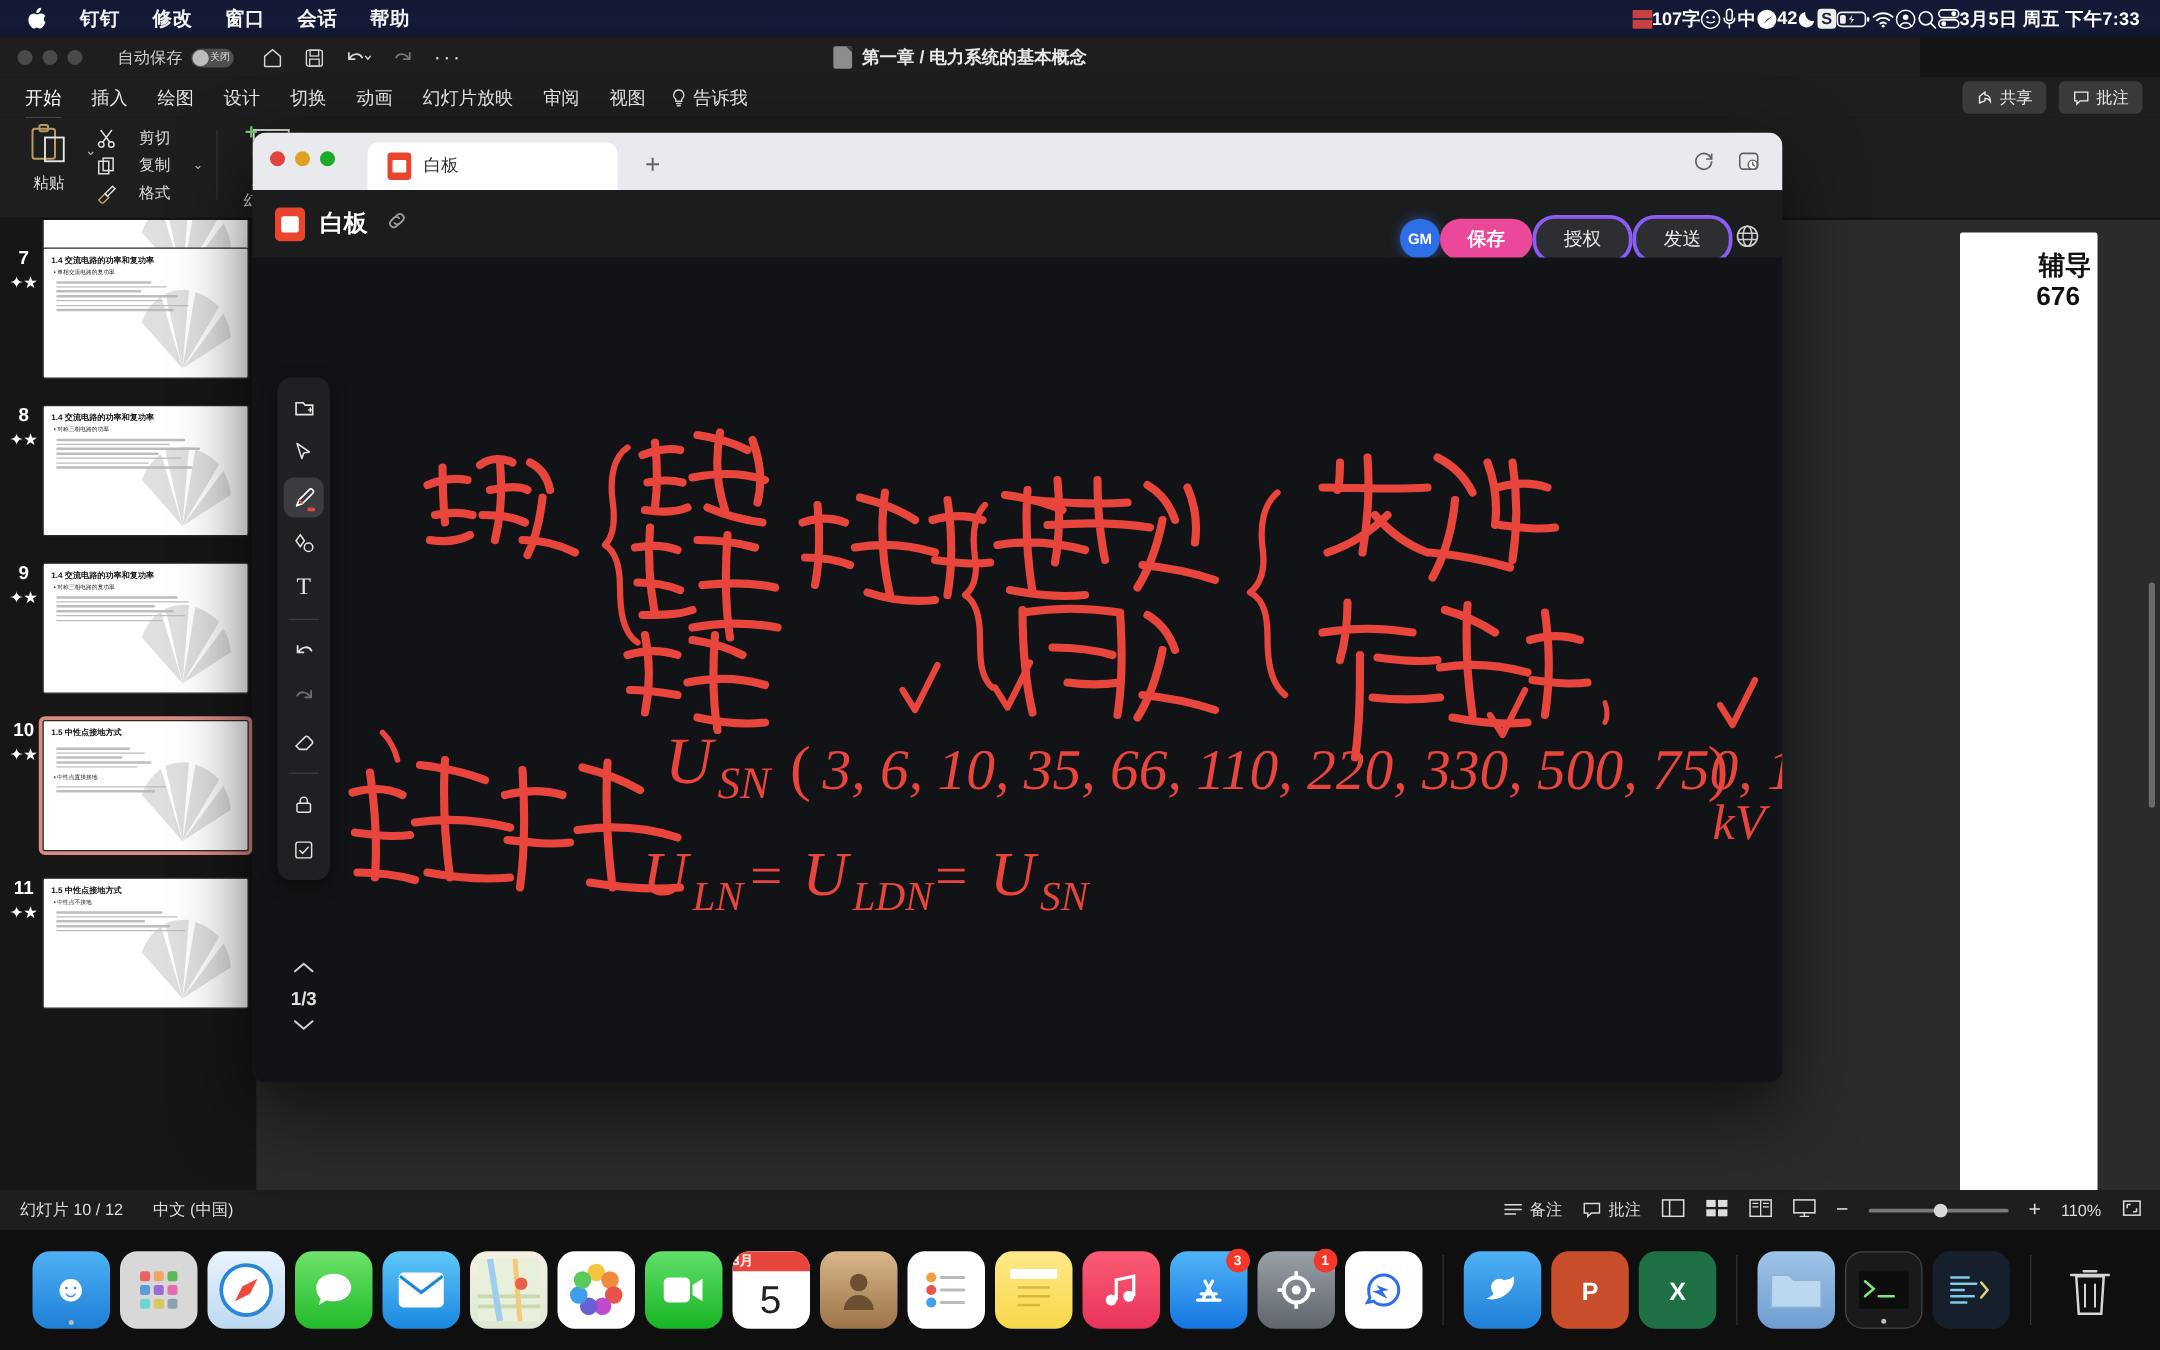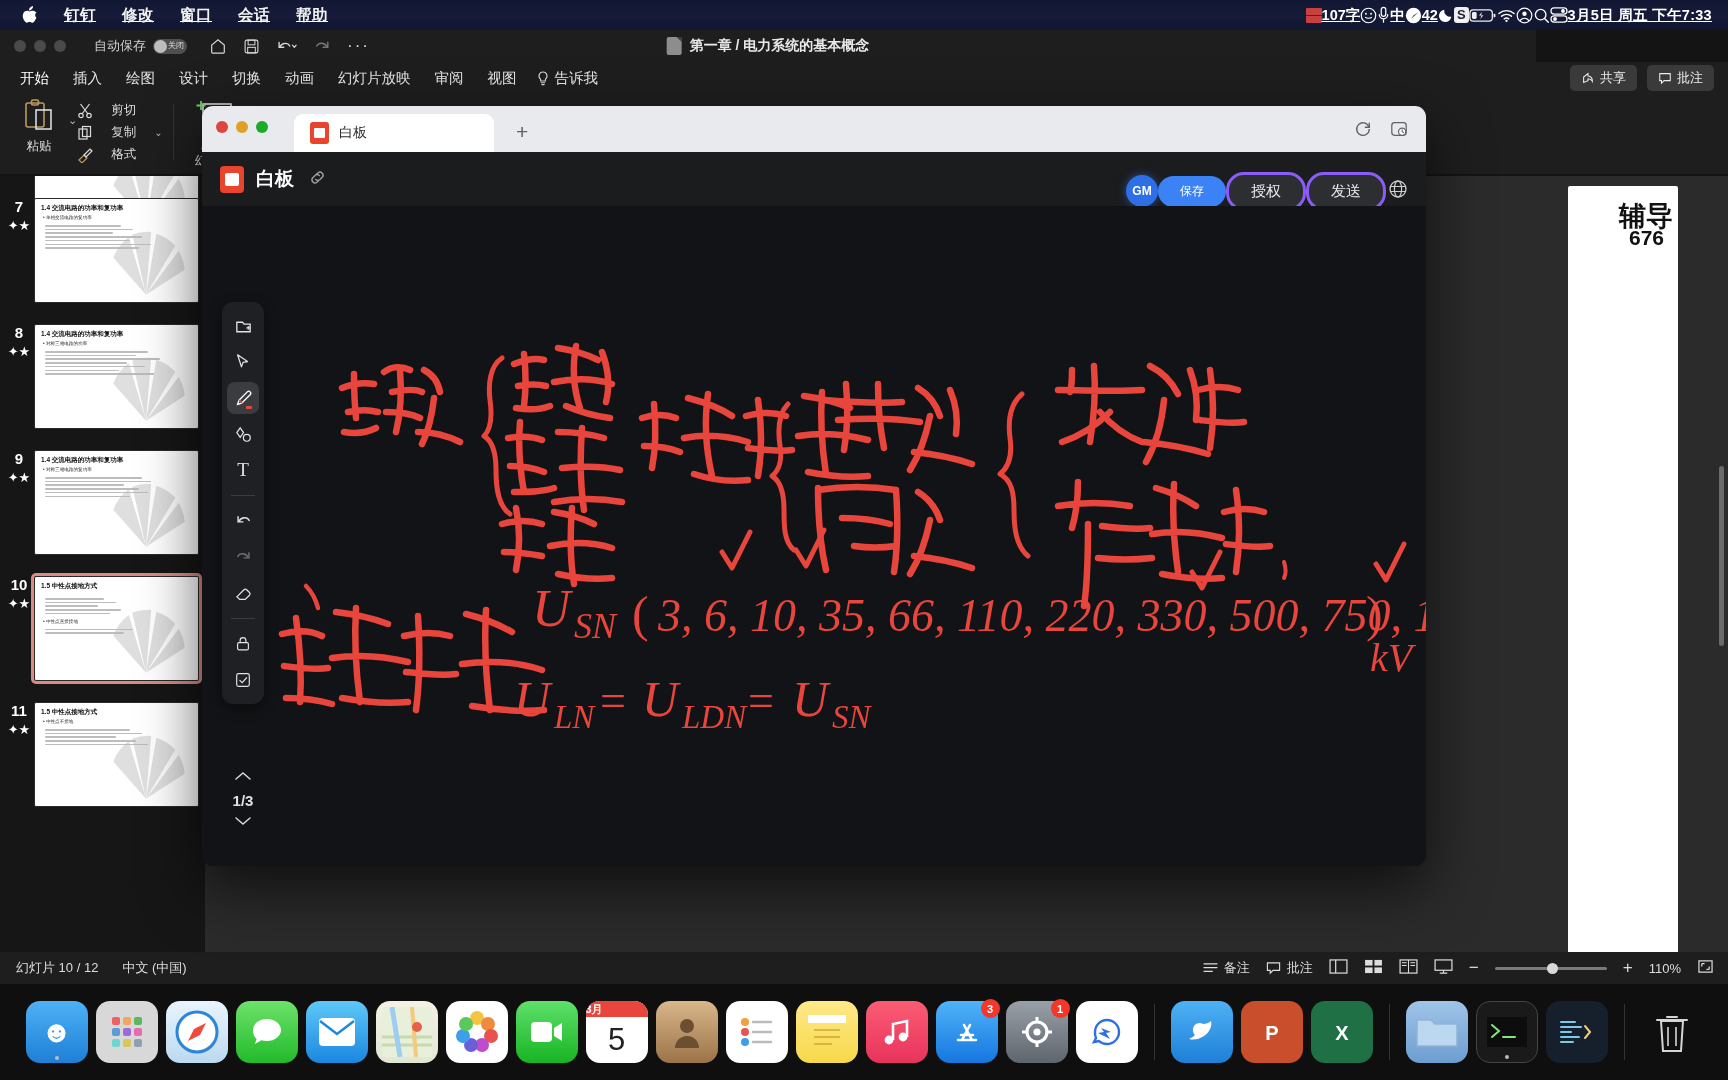--- a/index.html
+++ b/index.html
@@ -8,21 +8,21 @@
     font-family:"Liberation Sans","DejaVu Sans",sans-serif;
     background:#1b1b1b; color:#e8e8e8;
     -webkit-font-smoothing:antialiased;
   }
   .screen { position:relative; width:1728px; height:1080px; background:#141414; }
 
   
   .menubar {
     position:absolute; left:0; top:0; width:1728px; height:30px;
     background:linear-gradient(180deg,#121833 0%,#151b38 55%,#10162e 100%);
-    display:flex; align-items:center; color:#fff; font-size:15px;text-decoration:underline;
+    display:flex; align-items:center; color:#fff; font-size:15px;
   }
   .mb-left { display:flex; align-items:center; gap:26px; padding-left:22px; }
   .apple-logo { width:16px; height:18px; position:relative; display:inline-block; }
   .apple-logo svg { display:block; }
   .mb-item { font-size:15.5px; font-weight:700; letter-spacing:.5px; color:#f2f2f2; }
   .mb-right { margin-left:auto; display:flex; align-items:center; padding-right:16px; }
   .mb-ic { display:flex; align-items:center; justify-content:center; color:#f0f0f0; }
   .red-rect { width:16px; height:15px; background:#c94040; border-radius:1px;
               background-image:linear-gradient(#c94040 0 45%,#2a2f4a 45% 55%,#c94040 55% 100%); }
   .mb-text { font-size:14.5px; color:#fff; font-weight:600; }
@@ -90,21 +90,21 @@
   .th-sub { font-size:4.6px; color:#222; padding:2px 6px 0 8px; }
   .th-lines { padding:3px 6px 0 10px; }
   .th-line { height:1.6px; background:#bdbdbd; margin:2.1px 0; border-radius:1px; }
   .th-fan { position:absolute; right:6px; top:14px; width:92px; height:86px; opacity:.45; }
 
   
   .canvas-area { position:absolute; left:205px; top:176px; right:0; bottom:32px; background:#2b2b2b; }
   .slide-main { position:absolute; left:calc(50% - 300px); top:10px; width:600px; height:390px;
                 background:#fff; border-radius:2px; }
   .right-peek { position:absolute; right:50px; top:10px; width:110px; bottom:40px; background:#fff; border-radius:2px; }
-  .peek-txt1 { position:absolute; right:55px; top:22px; font-size:27px; font-weight:700; color:#111; }
+  .peek-txt1 { position:absolute; right:55px; top:22px; font-size:21px; font-weight:700; color:#111; }
   .peek-txt2 { position:absolute; right:64px; top:50px; font-size:21px; font-weight:700; color:#111; }
   .scroll-v { position:absolute; right:4px; top:290px; width:5px; height:180px; background:#6a6a6a; border-radius:3px; }
 
   
   .statusbar { position:absolute; left:0; bottom:96px; width:1728px; height:32px; background:#1e1e1e;
                display:flex; align-items:center; font-size:13px; color:#ddd; }
   .sb-left { display:flex; gap:24px; padding-left:16px; }
   .sb-right { margin-left:auto; display:flex; align-items:center; gap:16px; padding-right:14px; }
   .sb-item { display:flex; align-items:center; gap:6px; }
   .zoom-track { width:112px; height:3px; background:#7a7a7a; border-radius:2px; position:relative; }
@@ -128,21 +128,21 @@
   .wb-header { height:54px; background:#1b1c1e; display:flex; align-items:center; padding:0 18px; }
   .wb-fileicon { width:24px; height:27px; background:#e8452c; border-radius:4px; position:relative; }
   .wb-fileicon::after { content:""; position:absolute; left:5px; top:7px; width:14px; height:13px;
                         background:#fff; border-radius:2px; }
   .wb-title { font-size:19px; font-weight:700; color:#fff; margin-left:12px; }
   .wb-link { margin-left:14px; color:#9aa0a6; }
   .wb-actions { margin-left:auto; display:flex; align-items:center; gap:0;margin-top:24px; }
   .avatar { width:32px; height:32px; border-radius:50%; background:#2e6ee6; color:#fff; font-size:12px;
             font-weight:700; display:flex; align-items:center; justify-content:center;
             box-shadow:0 0 9px rgba(60,120,240,.55); }
-  .btn-primary { background:#3b82f6; color:#fff; border-radius:18px; padding:7px 22px; font-size:12px; font-weight:400; }
+  .btn-primary { background:#ec4899; color:#fff; border-radius:18px; padding:7px 22px; font-size:15px; font-weight:700; }
   .btn-ghost { background:#2c2e31; color:#eaeaea; border-radius:18px; padding:7px 22px; font-size:15px;
                border:3px solid #8b5cf6; }
   .globe { color:#cfcfcf; margin-left:2px; }
 
   .wb-canvas { position:relative; height:660px; background:#121316; }
   .wb-tools { position:absolute; left:20px; top:96px; width:42px; background:#1f2023; border-radius:11px;
               padding:8px 0; display:flex; flex-direction:column; align-items:center; gap:4px;
               box-shadow:0 4px 14px rgba(0,0,0,.45); }
   .tool { width:32px; height:32px; border-radius:8px; display:flex; align-items:center; justify-content:center;
           color:#e3e3e3; }

